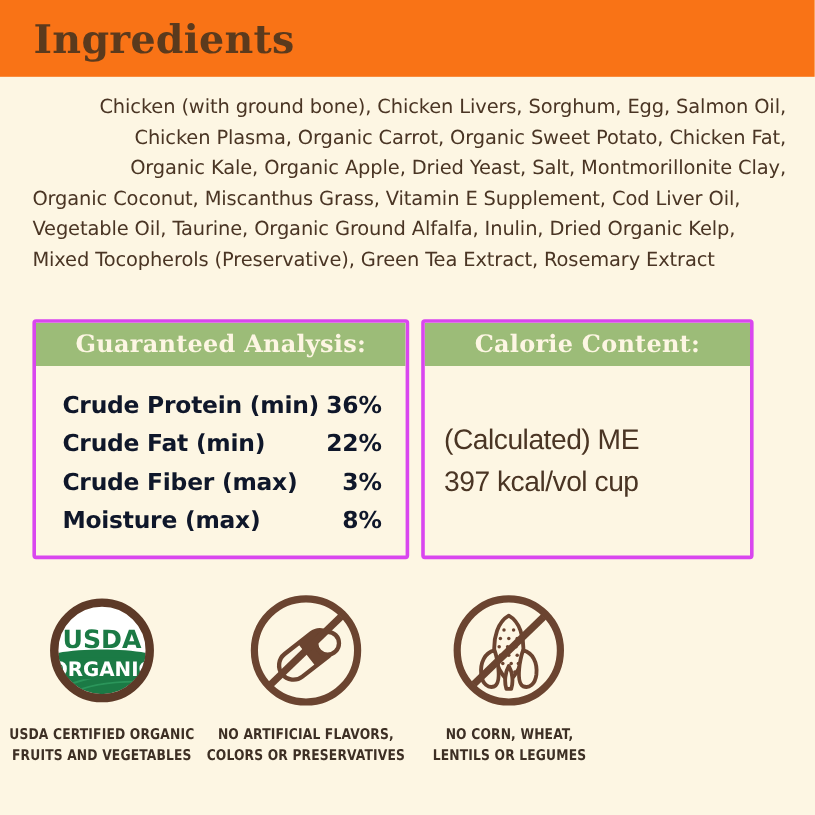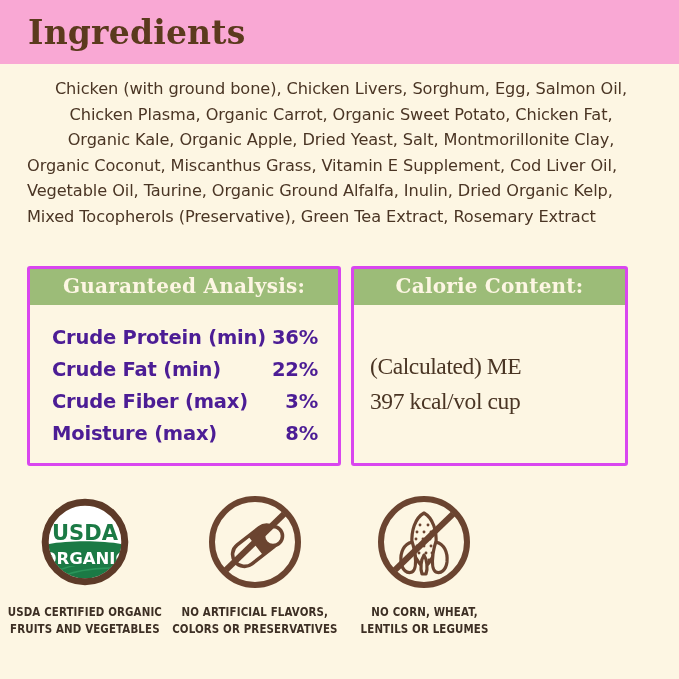--- a/index.html
+++ b/index.html
@@ -21,21 +21,21 @@
     box-sizing: border-box;
   }
 
   
   .header-band {
     position: absolute;
     left: 0;
     top: 0;
     width: 679px;
     height: 64px;
-    background: #f9a8d4;
+    background: #f97316;
     display: flex;
     align-items: center;
   }
   .header-title {
     margin-left: 28px;
     font-family: "DejaVu Serif", "Liberation Serif", serif;
     font-weight: bold;
     font-size: 33px;
     letter-spacing: 0.2px;
     color: #5b3a1d;
@@ -52,21 +52,21 @@
   .ingredients-line {
     font-family: "DejaVu Sans", "Liberation Sans", sans-serif;
     font-size: 16.2px;
     color: #4a3524;
     line-height: 25.5px;
     white-space: nowrap;
     letter-spacing: -0.1px;
   }
   .ingredients-line.justify {
     display: flex;
-    justify-content: center;
+    justify-content: flex-end;
   }
 
   
   .panels {
     position: absolute;
     left: 27px;
     top: 266px;
     width: 625px;
     height: 200px;
     display: flex;
@@ -102,33 +102,33 @@
     justify-content: center;
     box-sizing: border-box;
   }
   .ga-row {
     display: flex;
     justify-content: space-between;
     align-items: baseline;
     font-family: "DejaVu Sans", "Liberation Sans", sans-serif;
     font-size: 19.5px;
     font-weight: bold;
-    color: #4c1d95;
+    color: #0f172a;
     padding: 4.5px 0;
     letter-spacing: -0.2px;
   }
   .ga-label { white-space: nowrap; }
   .ga-value { white-space: nowrap; }
 
   .panel-cc .panel-body {
     padding: 8px 12px 8px 16px;
     justify-content: center;
   }
   .cc-line {
-    font-family: Liberation Serif, serif;
+    font-family: Liberation Sans, sans-serif;
     font-size: 23.5px;
     color: #4a3524;
     line-height: 35px;
     white-space: nowrap;
     letter-spacing: -0.4px;
   }
 
   
   .badges {
     position: absolute;

